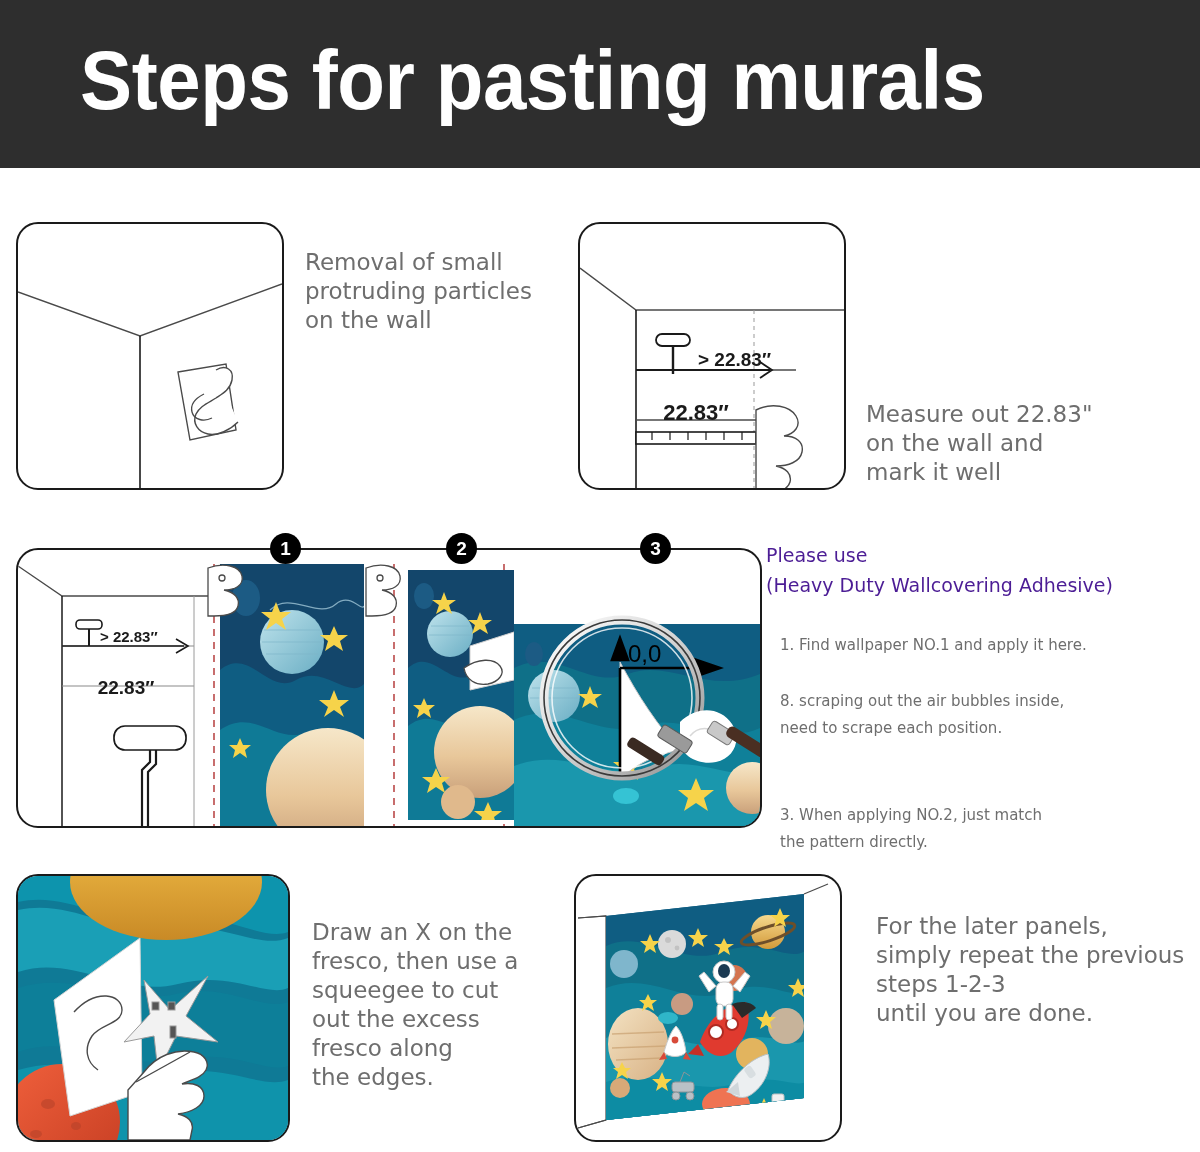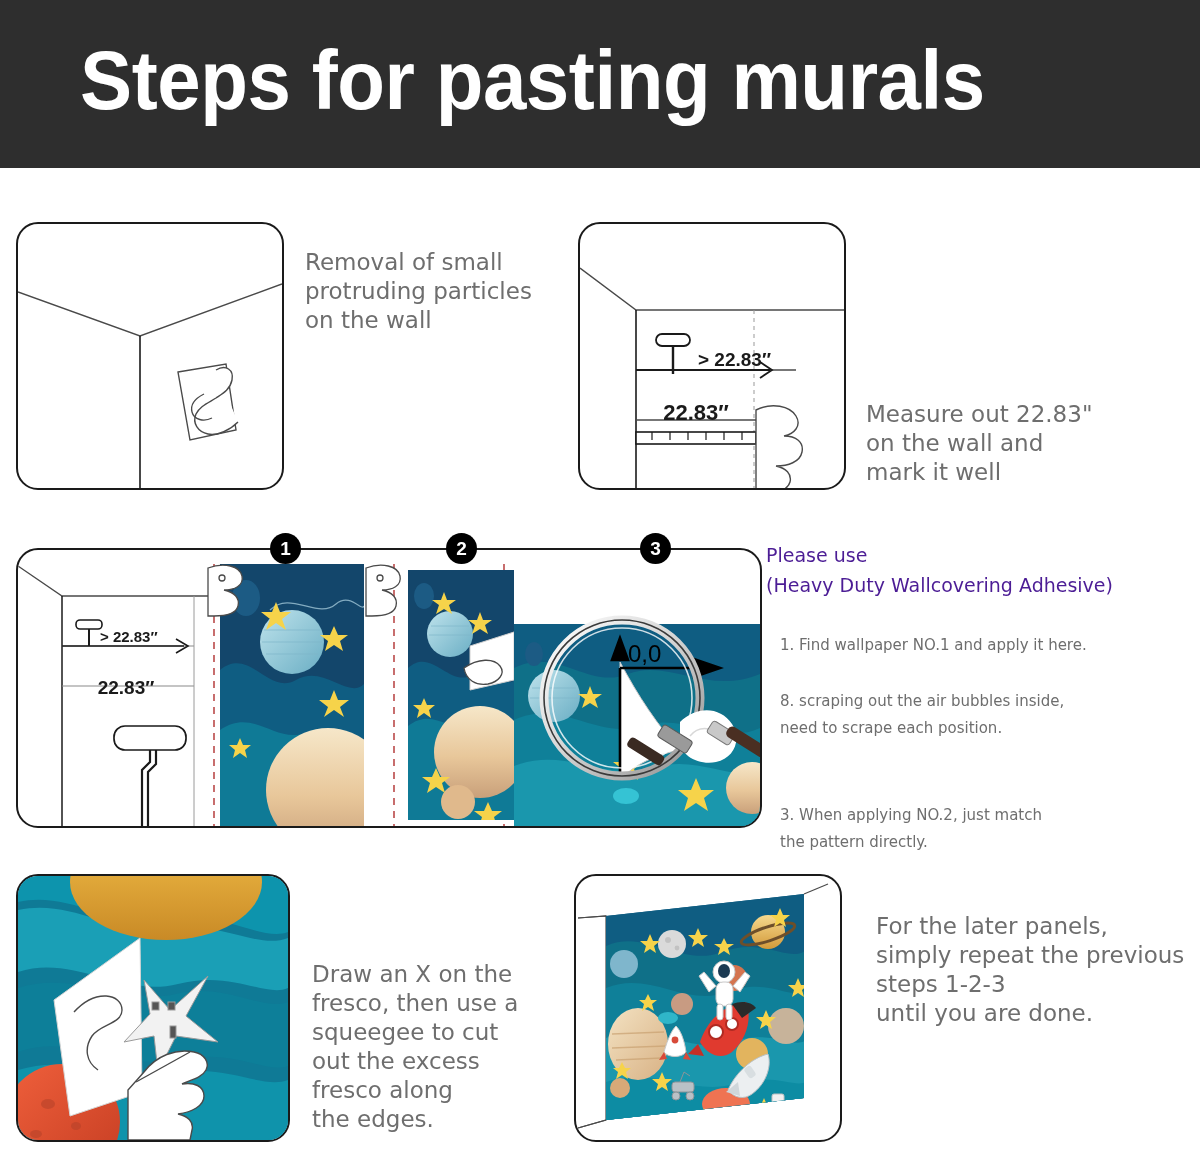--- a/index.html
+++ b/index.html
@@ -362,21 +362,21 @@
       </g>
 
       <g fill="#ffffff" stroke="#4a4a4a" stroke-width="1.4">
         <path d="M126,196 c12,-16 32,-24 50,-20 c10,2 16,10 12,18
                  c-4,8 -16,10 -24,14 c12,-2 22,2 22,12 c0,10 -12,16 -26,18
                  c10,2 16,8 14,16 l-2,10 l-62,0 l0,-50 z"></path>
         <path d="M118,206 l54,-30" fill="none" stroke="#4a4a4a" stroke-width="1.4"></path>
       </g>
     </svg>
   </div>
-  <div class="caption" style="left:312px;top:918px;width:250px;margin-top:42px;">Draw an X on the
+  <div class="caption" style="left:312px;top:918px;width:250px;">Draw an X on the
 fresco, then use a
 squeegee to cut
 out the excess
 fresco along
 the edges.</div>
 
   <div class="panel" style="left:574px;top:874px;width:268px;height:268px;">
     <svg width="264" height="264" viewBox="0 0 264 264">
       <defs>
         <linearGradient id="jup5" x1="0" y1="0" x2="1" y2="1">

